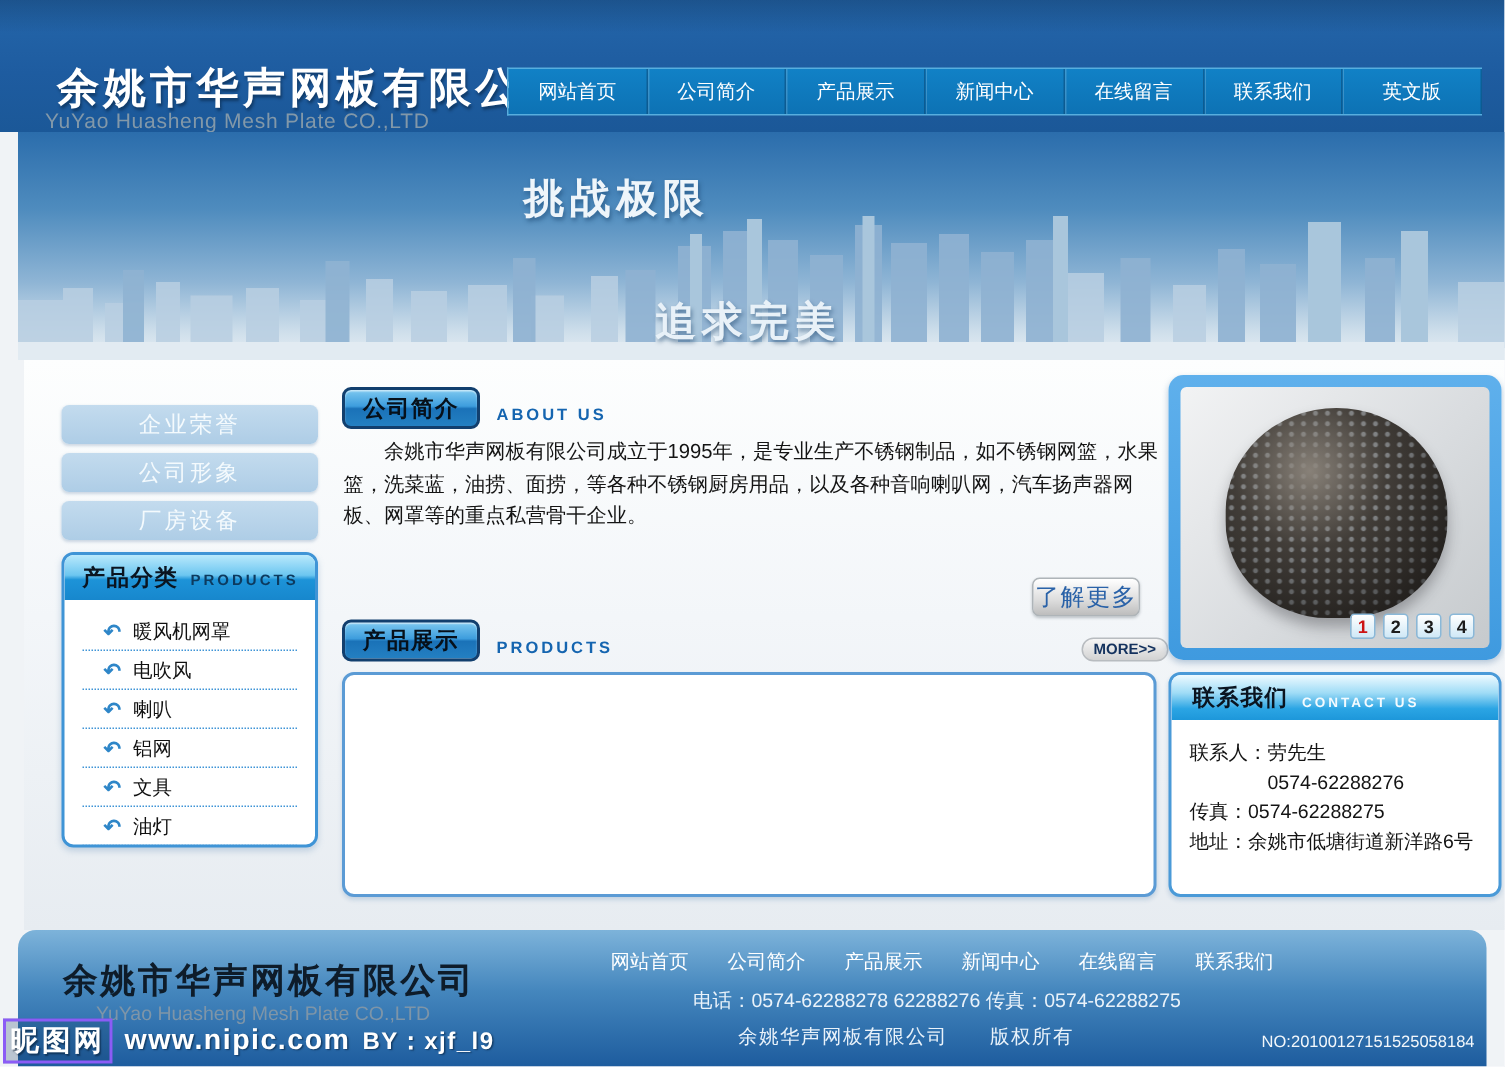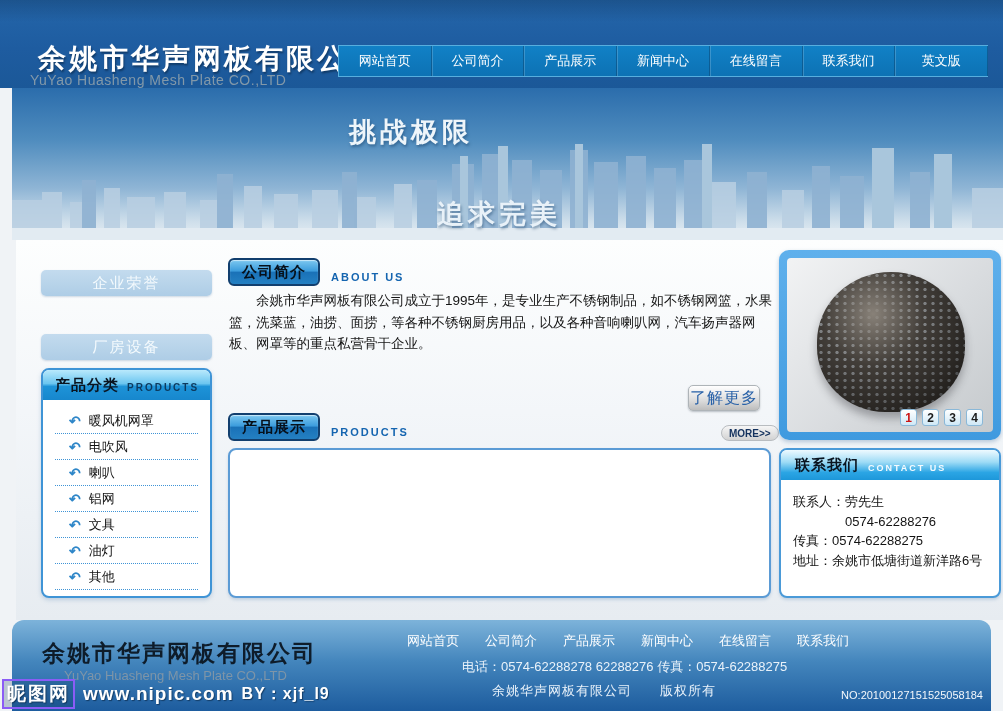--- a/index.html
+++ b/index.html
@@ -34,21 +34,21 @@
 
   
   .content { position:absolute; left:16px; top:240px; width:1003px; height:380px;
     background:linear-gradient(180deg,#fdfefe 0%, #f3f6f9 45%, #e7ecf1 100%);padding-left:16px; }
 
   
   .side-btn { position:absolute; left:25px; width:171px; height:26px; border-radius:5px;
     background:linear-gradient(180deg,#c3dbee 0%, #aecde6 100%); color:#f4fafd; font-size:15px;
     display:flex; align-items:center; justify-content:center; letter-spacing:2px; cursor:pointer;
     box-shadow:0 1px 2px rgba(120,150,180,0.35); }
-  .cat-box { position:absolute; left:25px; top:128px; width:171px; height:230px;
+  .cat-box { position:absolute; left:25px; top:128px; width:171px; height:197px;
     background:#ffffff; border:2px solid #3f94d6; border-radius:8px; overflow:hidden;
     box-shadow:0 2px 4px rgba(110,150,190,0.35); }
   .cat-head { height:30px; background:linear-gradient(180deg,#b9e9fc 0%, #6cc6f0 45%, #1d93d8 55%, #1787cd 100%);
     display:flex; align-items:center; padding-left:12px; }
   .cat-head .t { color:#0a1420; font-size:15px; font-weight:bold; letter-spacing:1px; }
   .cat-head .s { color:#0d3a5e; font-size:10px; font-weight:bold; letter-spacing:2px; margin-left:8px; margin-top:4px; }
   .cat-list { padding:8px 12px 0 12px; }
   .cat-item { display:flex; align-items:center; height:26px; border-bottom:1px dotted #3f94d6;
     cursor:pointer; }
   .cat-item .arrow { color:#2e86c8; font-size:14px; font-weight:bold; margin:0 8px 0 14px; }
@@ -191,20 +191,21 @@
       </g>
       <rect x="0" y="86" width="1003" height="12" fill="#e2ebf2"></rect>
     </svg>
     <div class="slogan1">挑战极限</div>
     <div class="slogan2">追求完美</div>
   </div>
 
   <div class="content">
 
     <div class="side-btn" style="top:30px">企业荣誉</div>
+    <div class="side-btn" style="top:62px">公司形象</div>
     <div class="side-btn" style="top:94px">厂房设备</div>
 
     <div class="cat-box">
       <div class="cat-head">
         <span class="t">产品分类</span>
         <span class="s">PRODUCTS</span>
       </div>
       <div class="cat-list">
         <div class="cat-item">
           <span class="arrow">↶</span>

